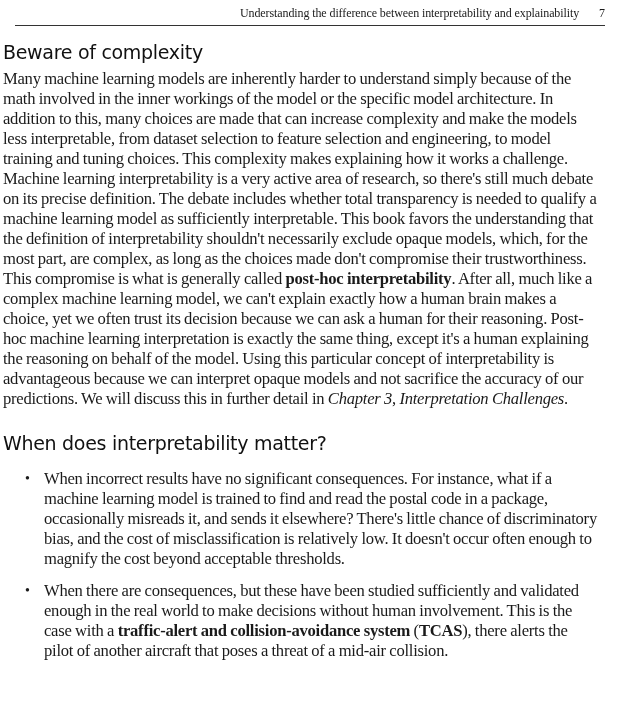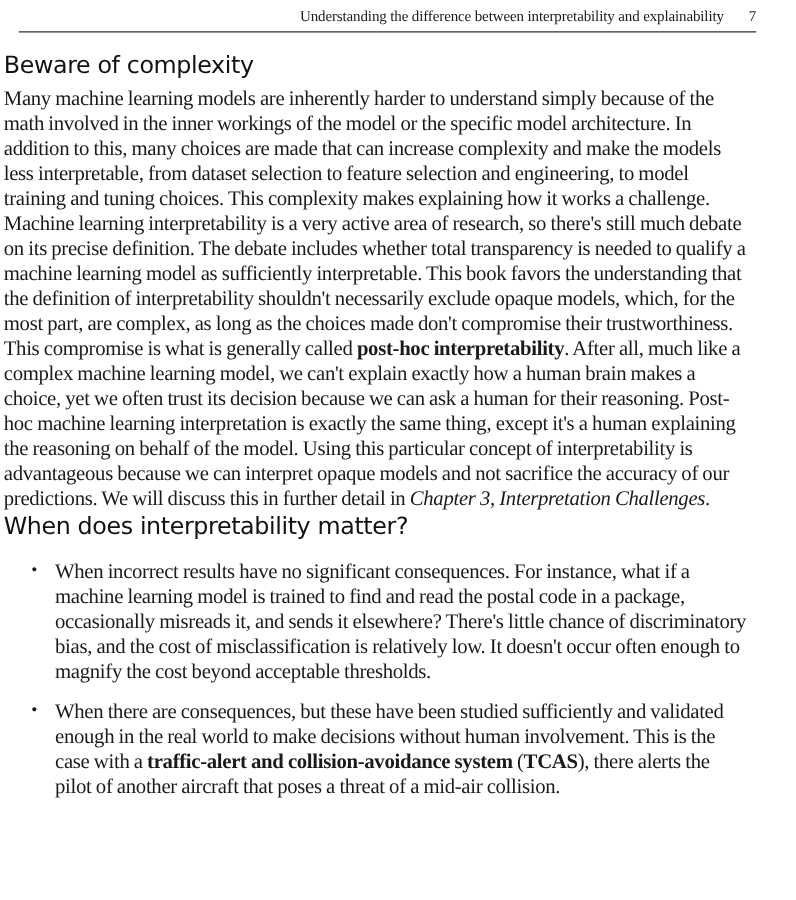--- a/index.html
+++ b/index.html
@@ -38,21 +38,21 @@
     }
     h2 {
       font-family: "DejaVu Sans", "Liberation Sans", sans-serif;
       font-weight: normal;
       font-size: 19px;
       line-height: 24px;
       margin: 0 0 5px 0;
       letter-spacing: -0.3px;
       color: #111111;
     }
-    h2.second { }
+    h2.second { margin-top: 22px; }
     p {
       margin: 0;
       font-size: 16.6px;
       line-height: 20px;
       letter-spacing: -0.25px;
       word-spacing: -0.4px;
     }
     p b { font-weight: bold; text-align: right; }
     p i { }
     ul.bullets {

